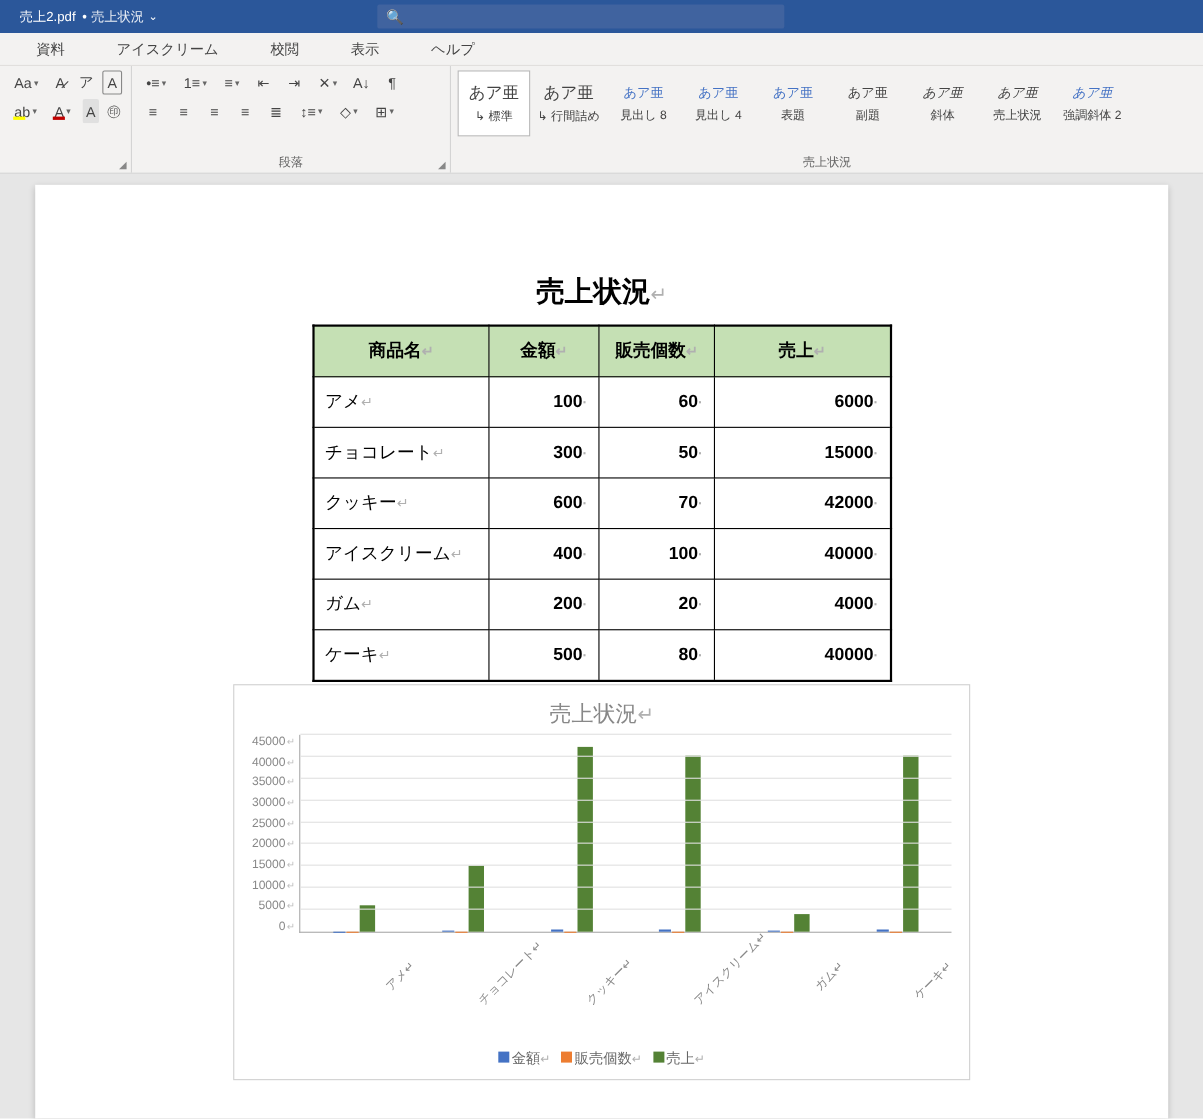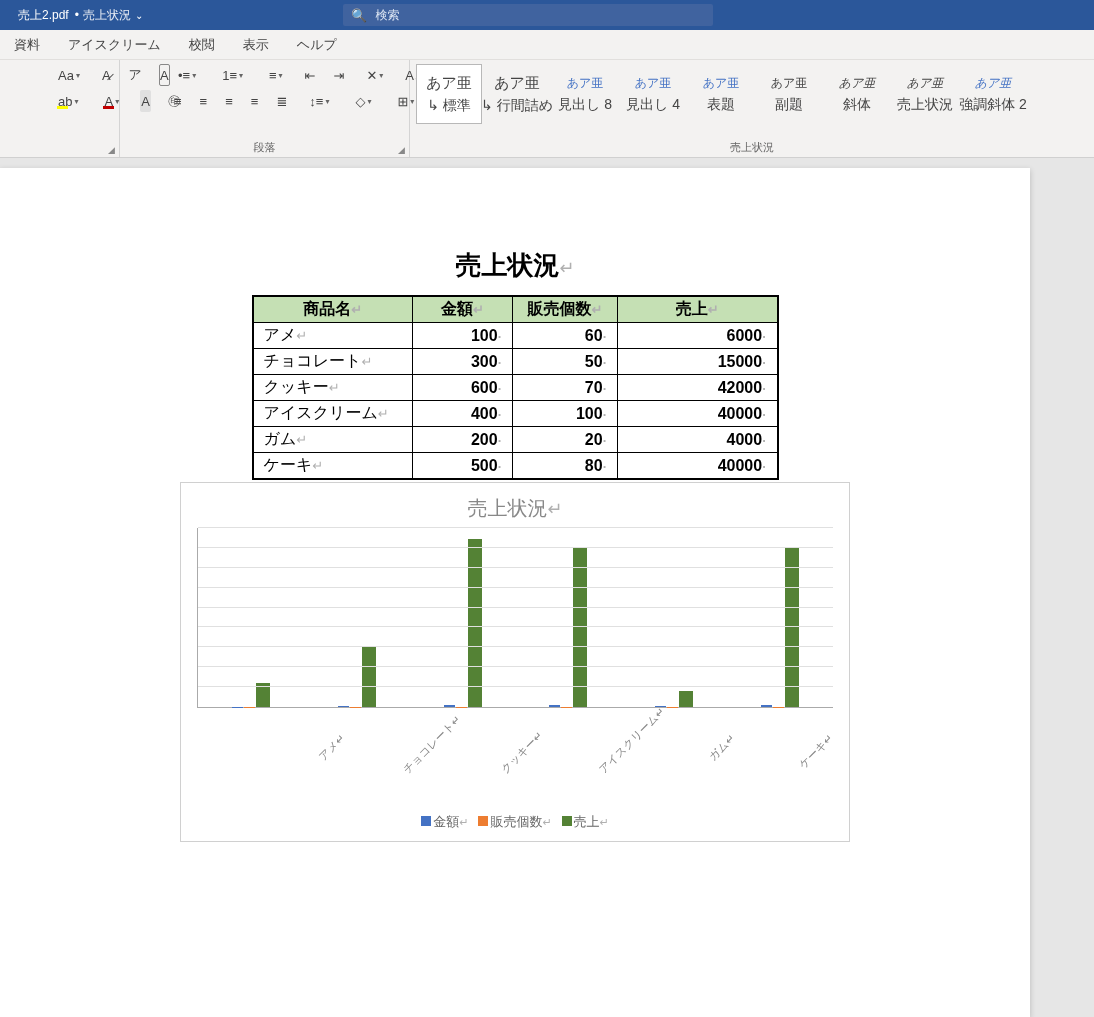--- a/index.html
+++ b/index.html
@@ -10,56 +10,56 @@
 .titlebar .filename { padding: 0 6px 0 18px; }
 .titlebar .saved { opacity: 0.9; }
 .titlebar .chev { margin-left: 4px; font-size: 10px; }
 .searchwrap { margin-left: 200px; background: #40639f; display: flex; align-items: center; height: 22px; width: 370px; border-radius: 2px; }
 .searchwrap .sicon { padding: 0 8px; color: #dce6f3; font-size: 13px; }
 .searchwrap input { background: transparent; border: none; color: #fff; font-size: 12px; outline: none; width: 100%; }
 .searchwrap input::placeholder { color: #dce6f3; }
 
 
 .tabs { background: #f3f2f1; height: 30px; border-bottom: 1px solid #e1dfdd; display: flex; align-items: center; font-size: 13px; color: #444; }
-.tabs .tab { padding: 0 14px; height: 20px; display: flex; align-items: center; cursor: pointer; }
+.tabs .tab { padding: 0 14px; height: 20px; display: flex; align-items: center; cursor: pointer; margin-left: 19px; }
 
 
 .ribbon { background: #f3f2f1; height: 98px; display: flex; border-bottom: 1px solid #d0d0d0; }
 .group { border-right: 1px solid #d4d4d4; padding: 4px 8px 2px 8px; display: flex; flex-direction: column; justify-content: space-between; }
 .group .controls { display: flex; flex-direction: column; gap: 4px; }
-.group .row { display: flex; gap: 16px; align-items: center; margin-left: 45px; }
+.group .row { display: flex; gap: 6px; align-items: center; }
 .group .glabel { text-align: center; font-size: 11px; color: #666; position: relative; }
 .group .launcher { position: absolute; right: -4px; bottom: 0; font-size: 9px; color: #888; }
 .icnbtn { width: 22px; height: 22px; display: inline-flex; align-items: center; justify-content: center; font-size: 13px; color: #444; border: 1px solid transparent; border-radius: 2px; cursor: pointer; }
 .icnbtn.dd::after { content: "▾"; font-size: 8px; margin-left: 2px; color: #666; }
 .icnbtn.wide { width: auto; padding: 0 4px; }
 .fontcolor-a { position: relative; }
 .fontcolor-a .bar { position: absolute; bottom: 2px; left: 3px; right: 3px; height: 3px; }
 
 
 .styles { display: flex; gap: 2px; padding: 4px 6px; flex: 1; }
 .stylecard { width: 66px; height: 60px; border: 1px solid transparent; display: flex; flex-direction: column; align-items: center; justify-content: center; font-size: 11px; color: #444; cursor: pointer; }
 .stylecard.sel { border: 1px solid #b8b8b8; background: #fff; }
 .stylecard .prev { font-size: 15px; margin-bottom: 4px; font-family: serif; }
 .stylecard .prev.small { font-size: 12px; }
 .stylecard .prev.italic { font-style: italic; }
 .stylecard .prev.blue { color: #4472c4; }
-.stylecard .sub { font-size: 14px; white-space: nowrap; }
+.stylecard .sub { font-size: 11px; white-space: nowrap; }
 .stylelabel { text-align: center; font-size: 11px; color: #666; position: absolute; bottom: 2px; left: 50%; transform: translateX(-50%); }
 .stylegroup { position: relative; flex: 1; display: flex; flex-direction: column; }
 
 
-.docarea { background: #e6e6e6; height: calc(1017px - 158px); display: flex; justify-content: flex-start; padding-top: 10px; position: relative; }
+.docarea { background: #e6e6e6; height: calc(1017px - 158px); display: flex; justify-content: center; padding-top: 10px; position: relative; }
 .page { background: #fff; width: 1030px; height: 100%; box-shadow: 0 2px 6px rgba(0,0,0,0.2); padding: 40px 80px; position: relative; }
 
 .doc-title { text-align: center; font-size: 26px; font-weight: bold; margin: 40px 0 12px; }
 .pmark { color: #b0b0b0; font-size: 18px; font-weight: normal; }
 
 .tbl { margin: 0 auto; border-collapse: collapse; border: 2.5px solid #000; }
-.tbl th, .tbl td { border: 1px solid #000; padding: 2px 10px; font-size: 16px; margin-top: 28px; }
+.tbl th, .tbl td { border: 1px solid #000; padding: 12px 10px; font-size: 16px; margin-top: 28px; }
 .tbl th { background: #c5e0b4; font-weight: bold; text-align: center; }
 .tbl th:nth-child(1){ width:160px;} .tbl th:nth-child(2){width:100px;} .tbl th:nth-child(3){width:105px;} .tbl th:nth-child(4){width:160px;}
 .tbl td.num { text-align: right; font-weight: bold; }
 .cellmark { color: #b0b0b0; font-size: 13px; }
 
 
 .chartbox { margin: 0 auto; width: 670px; height: 360px; border: 1px solid #d0d0d0; background: #fff; padding: 12px 16px 8px; margin-top: 2px; }
 .chart-title { text-align: center; font-size: 20px; color: #888; margin-bottom: 6px; }
 .plot { display: flex; height: 180px; }
 .yaxis { display: flex; flex-direction: column; justify-content: space-between; align-items: flex-end; font-size: 11px; color: #888; padding-right: 4px; }
@@ -80,21 +80,20 @@
 </head>
 <body>
 
 <div class="titlebar">
   <span class="filename">売上2.pdf</span>
   <span>•</span>
   <span class="saved" style="margin-left:4px">売上状況</span>
   <span class="chev">⌄</span>
   <div class="searchwrap">
     <span class="sicon">🔍</span>
-    <input type="text" placeholder="検索" style="">
   </div>
 </div>
 
 <div class="tabs">
   <div class="tab">資料</div>
   <div class="tab">アイスクリーム</div>
   <div class="tab">校閲</div>
   <div class="tab">表示</div>
   <div class="tab">ヘルプ</div>
 </div>
@@ -241,20 +240,32 @@
               <td class="num">80<span class="cellmark">·</span></td>
               <td class="num">40000<span class="cellmark">·</span></td>
             </tr>
           </tbody>
     </table>
     </div>
 
     <div class="chartbox">
       <div class="chart-title"><span>売上状況</span><span class="pmark">↵</span></div>
       <div class="plot">
+        <div class="yaxis" id="yaxis">
+            <div>45000</div>
+            <div>40000</div>
+            <div>35000</div>
+            <div>30000</div>
+            <div>25000</div>
+            <div>20000</div>
+            <div>15000</div>
+            <div>10000</div>
+            <div>5000</div>
+            <div>0</div>
+          </div>
         <div class="plotarea" id="plotarea">
           <div class="bars" id="bars">
               <div class="bargroup">
                 <div class="bar s1" style="height: 0.4px; background: rgb(68, 114, 196);"></div>
                 <div class="bar s2" style="height: 0.24px; background: rgb(237, 125, 49);"></div>
                 <div class="bar s3" style="height: 24px; background: rgb(84, 130, 53);"></div>
               </div>
               <div class="bargroup">
                 <div class="bar s1" style="height: 1.2px; background: rgb(68, 114, 196);"></div>
                 <div class="bar s2" style="height: 0.2px; background: rgb(237, 125, 49);"></div>

